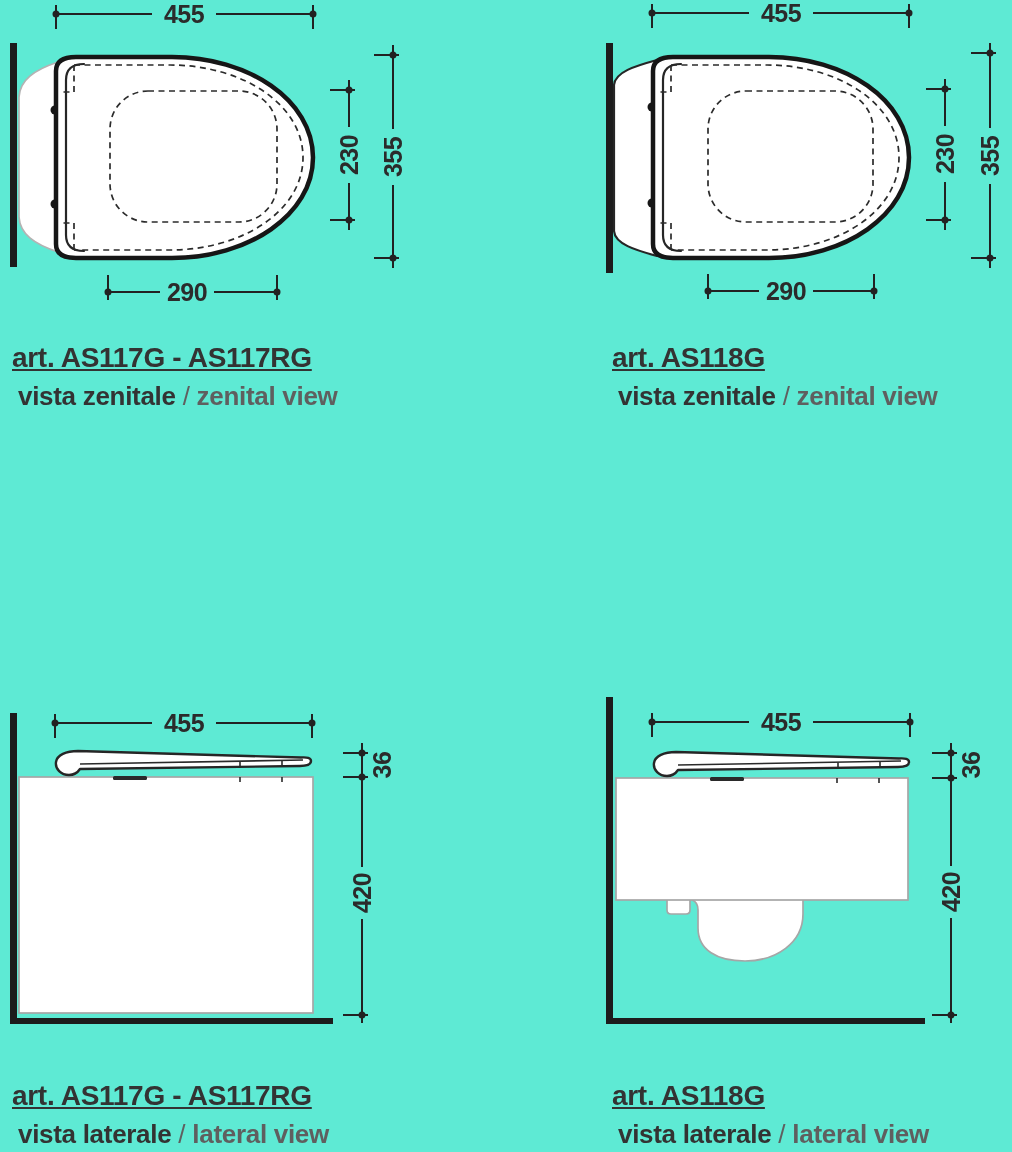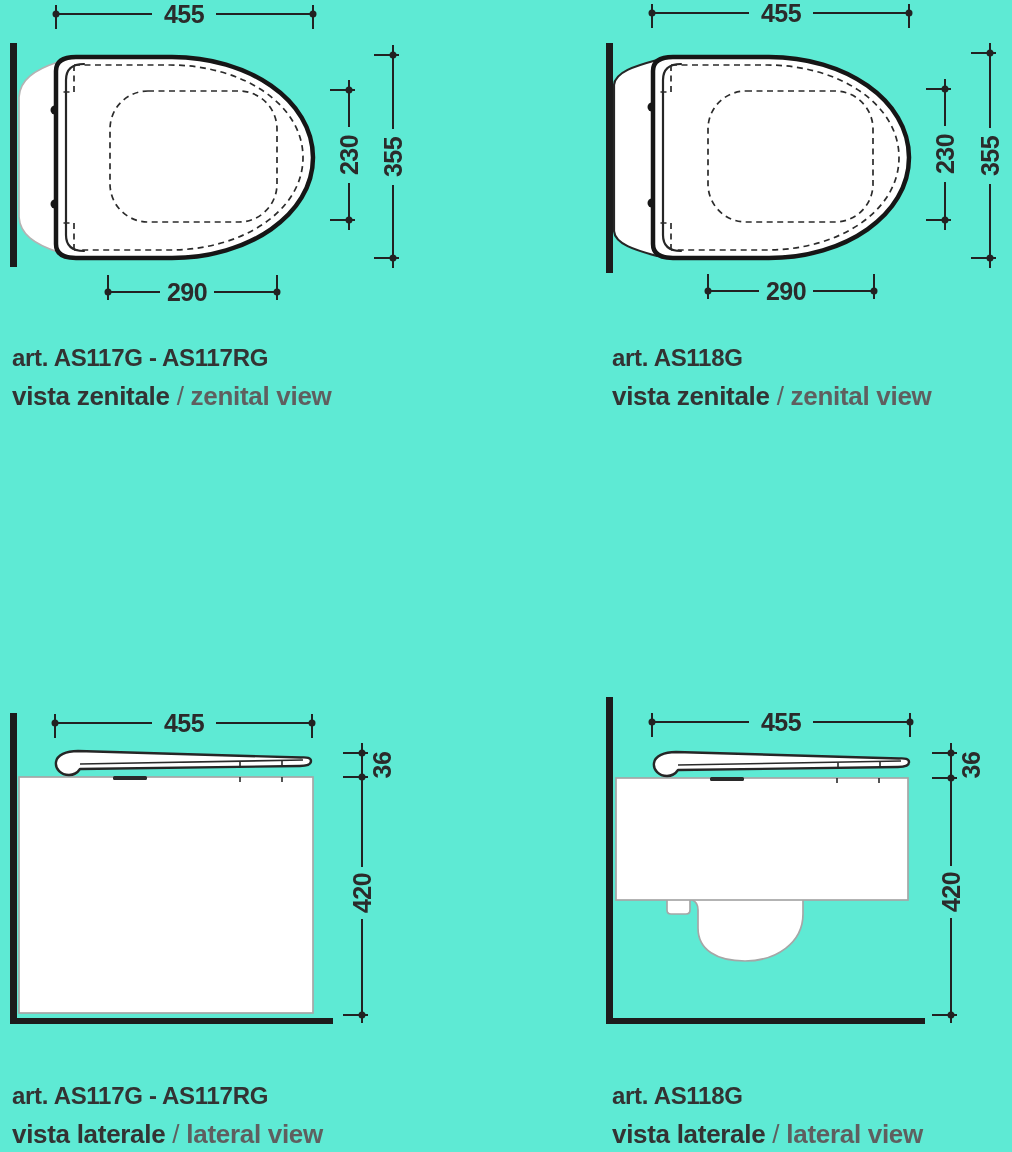--- a/index.html
+++ b/index.html
@@ -1,22 +1,22 @@
 <!DOCTYPE html>
 <html><head>
 <meta charset="utf-8">
 <style>
   html,body{margin:0;padding:0;background:#ffffff;}
   .canvas{position:relative;width:1012px;height:1152px;background:#5eead4;overflow:hidden;
           font-family:"Liberation Sans",sans-serif;}
   .fig{position:absolute;}
   .caption{position:absolute;font-family:"Liberation Sans",sans-serif;}
-  .caption .art{font-weight:bold;font-size:24px;line-height:38px;color:#333333;letter-spacing:-0.3px;}
+  .caption .art{font-weight:bold;font-size:28px;line-height:38px;color:#333333;letter-spacing:-0.3px;text-decoration:underline;}
   .caption .view{font-size:26px;line-height:38px;letter-spacing:-0.3px;}
-  .caption .vp{font-weight:bold;color:#333333;}
+  .caption .vp{font-weight:bold;color:#333333;margin-left:6px;}
   .caption .sep{color:#5f5f5f;margin:0 7px;font-weight:400;}
   .caption .vs{color:#5f5f5f;font-weight:700;}
 
   
   .dim-line{stroke:#222222;stroke-width:2;fill:none;}
   .dim-dot{fill:#222222;}
   .dim-text{font-family:"Liberation Sans",sans-serif;font-weight:bold;font-size:25px;
             fill:#2b2b2b;letter-spacing:-0.5px;}
   .seat-outline{stroke:#161616;stroke-width:4.5;fill:#ffffff;stroke-linejoin:round;}
   .med-line{stroke:#262626;stroke-width:2.2;fill:none;stroke-linecap:round;}

